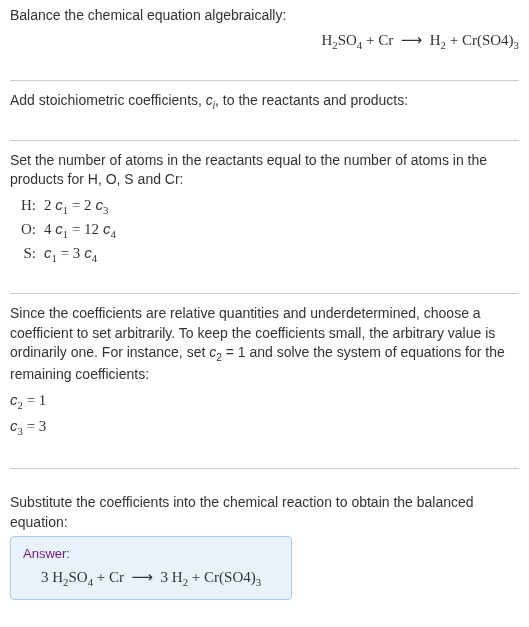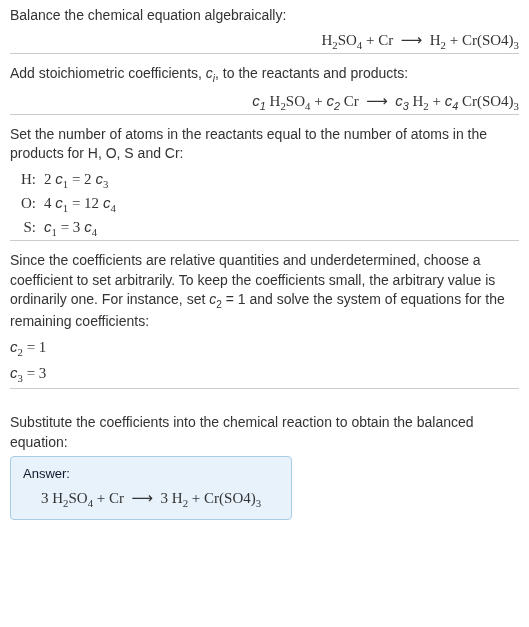--- a/index.html
+++ b/index.html
@@ -8,21 +8,21 @@
       line-height: 1.4;
       color: #333;
       margin: 0;
       padding: 6px 10px;
       width: 529px;
       box-sizing: border-box;
       background: #fff;
     }
     .section {
       border-bottom: 1px solid #ccc;
-      padding-bottom: 0;
+      padding-bottom: 27px;
       margin-bottom: 10px;
     }
     .section.last {
       border-bottom: none;
       margin-top: 24px;
     }
     .equation-line {
       margin-top: 4px;
     }
     .formula {
@@ -62,21 +62,21 @@
     .answer-box {
       display: inline-block;
       border: 1px solid #a7cde6;
       background: #e7f2fb;
       border-radius: 4px;
       padding: 8px 12px;
       margin-top: 4px;
     }
     .answer-label {
       font-size: 13px;
-      color: #0f172a;
+      color: #701a75;
       margin-bottom: 4px;
     }
     .answer-eq {
       font-family: "Times New Roman", serif;
       font-size: 15px;
       text-align: left;
       padding: 0 18px;
     }
     .arrow {
       font-family: "Times New Roman", serif;
@@ -88,23 +88,20 @@
 <div class="section">
   <div>Balance the chemical equation algebraically:</div>
   <div class="equation-line formula">
     H<sub>2</sub>SO<sub>4</sub> + Cr &nbsp;<span class="arrow">⟶</span>&nbsp; H<sub>2</sub> + Cr(SO4)<sub>3</sub>
   </div>
 </div>
 
 <div class="section">
   <div>
     Add stoichiometric coefficients, <span class="coef">c<sub>i</sub></span>, to the reactants and products:
-  </div>
-  <div class="equation-line formula">
-    <span class="coef">c<sub>1</sub></span> H<sub>2</sub>SO<sub>4</sub> + <span class="coef">c<sub>2</sub></span> Cr &nbsp;<span class="arrow">⟶</span>&nbsp; <span class="coef">c<sub>3</sub></span> H<sub>2</sub> + <span class="coef">c<sub>4</sub></span> Cr(SO4)<sub>3</sub>
   </div>
 </div>
 
 <div class="section">
   <div>Set the number of atoms in the reactants equal to the number of atoms in the products for H, O, S and Cr:</div>
   <div class="atom-table" style="margin-top:4px;">
     <div class="atom-row">
       <div class="atom-label">H:</div>
       <div class="atom-eq">2 <span class="coef">c</span><sub>1</sub> = 2 <span class="coef">c</span><sub>3</sub></div>
     </div>

